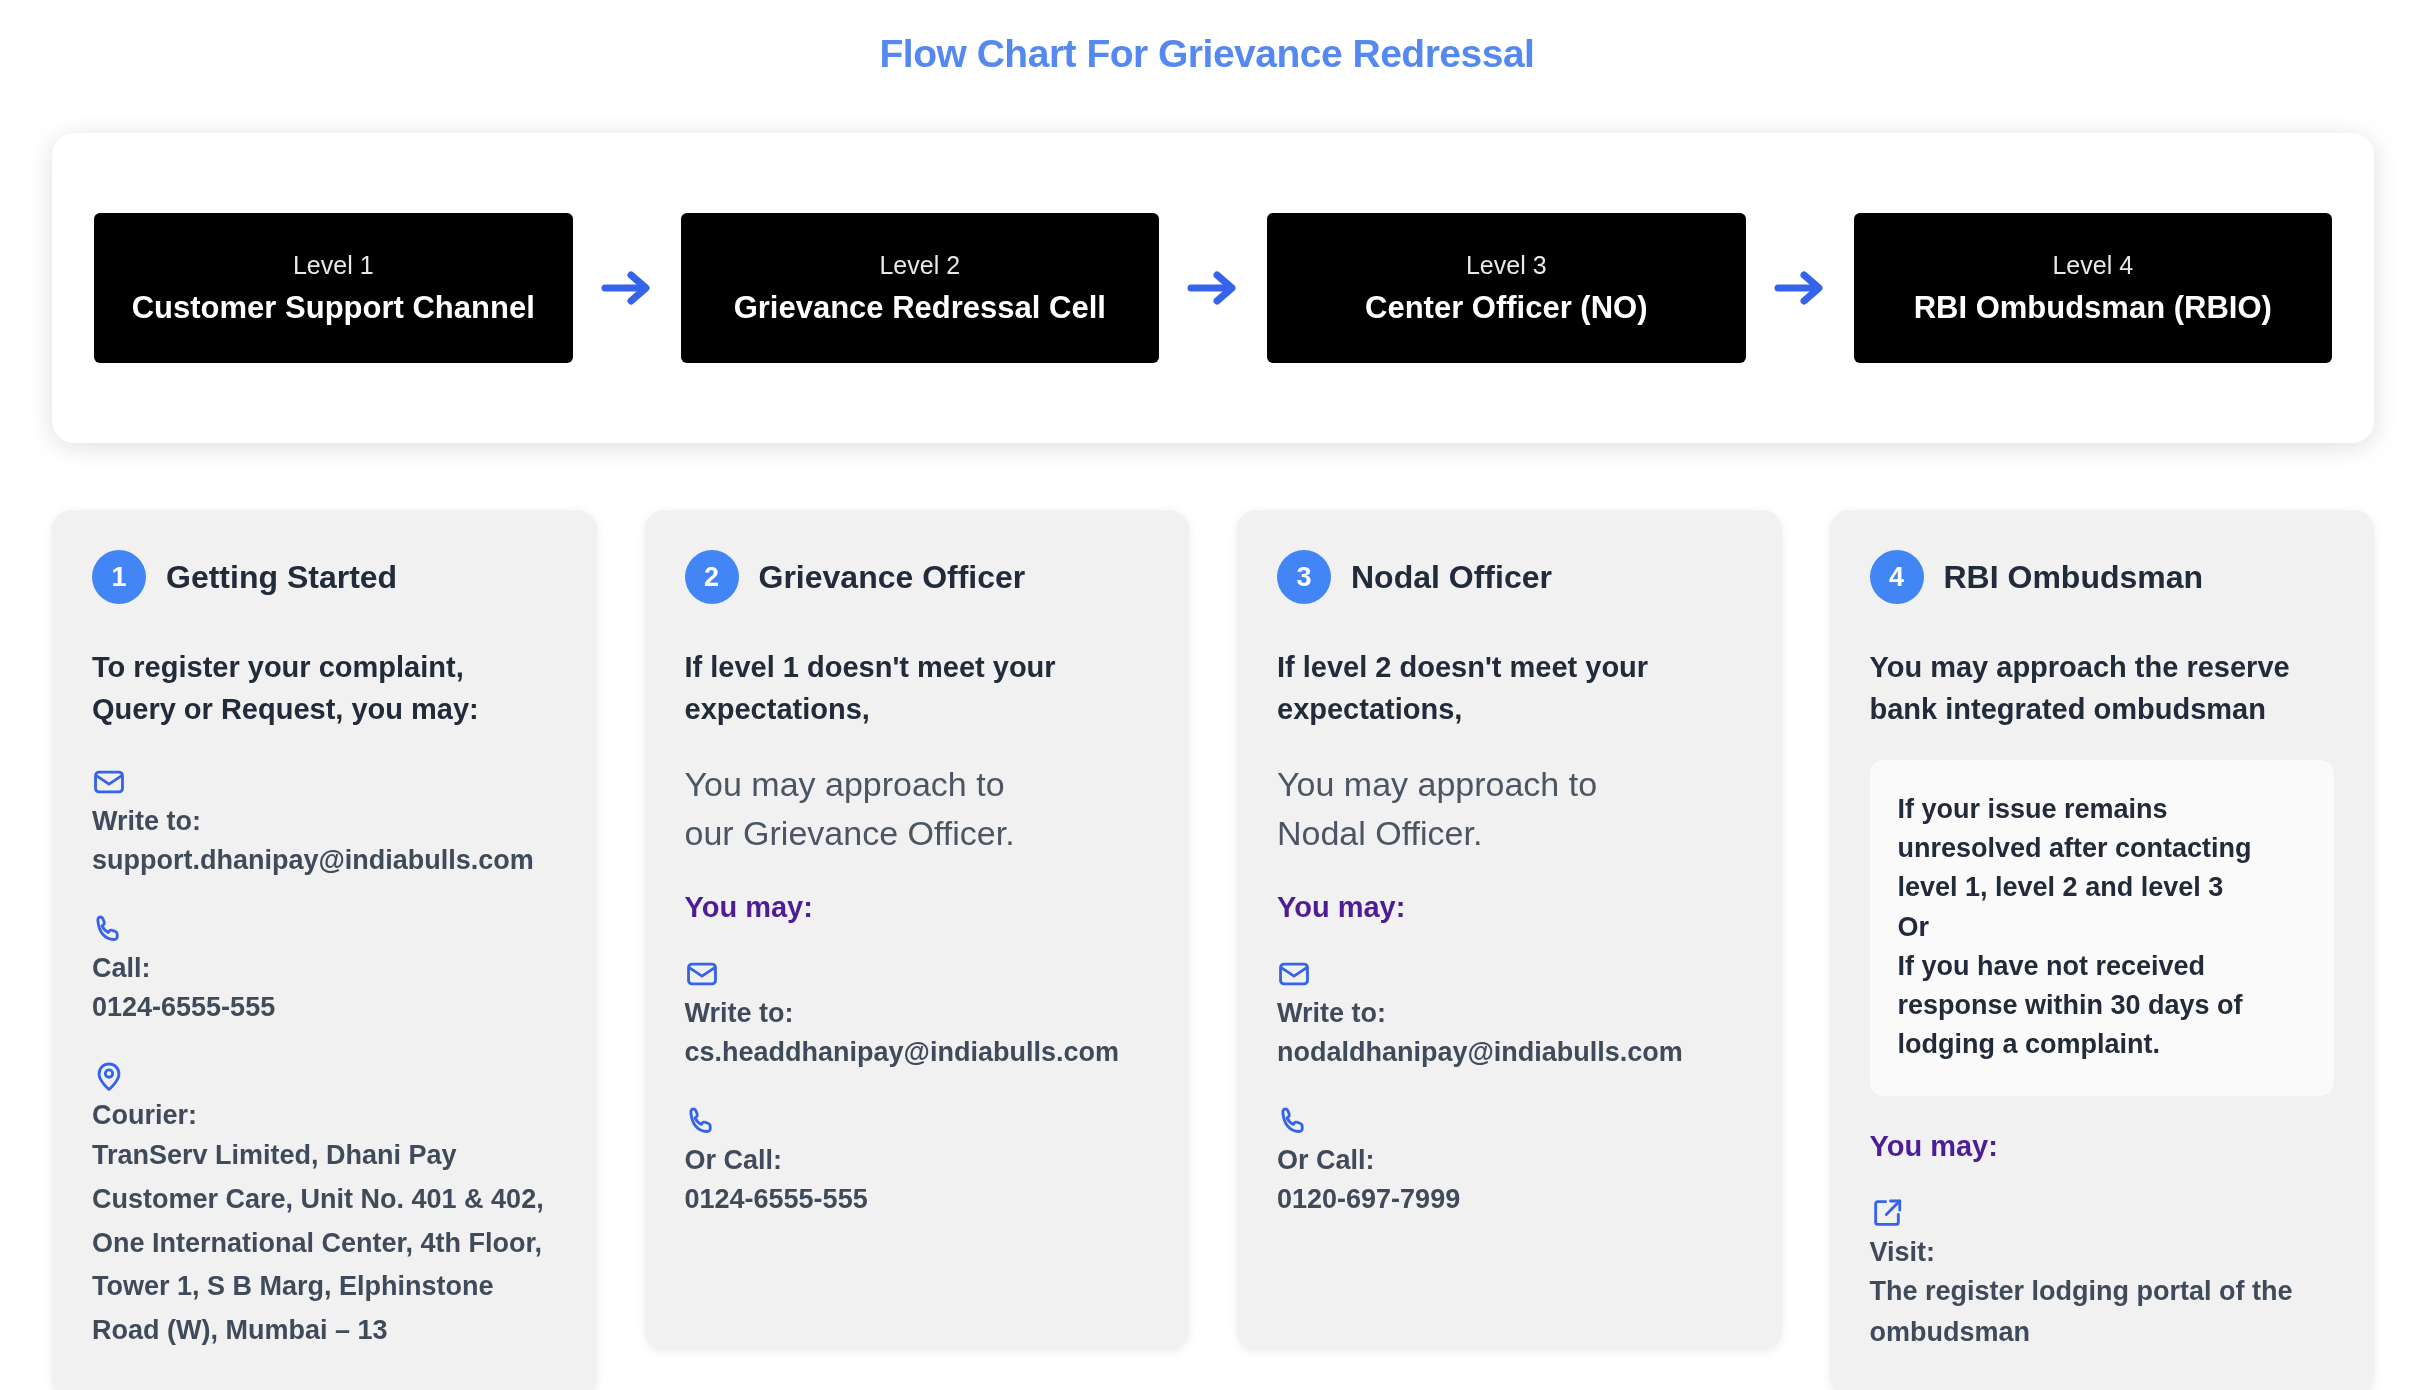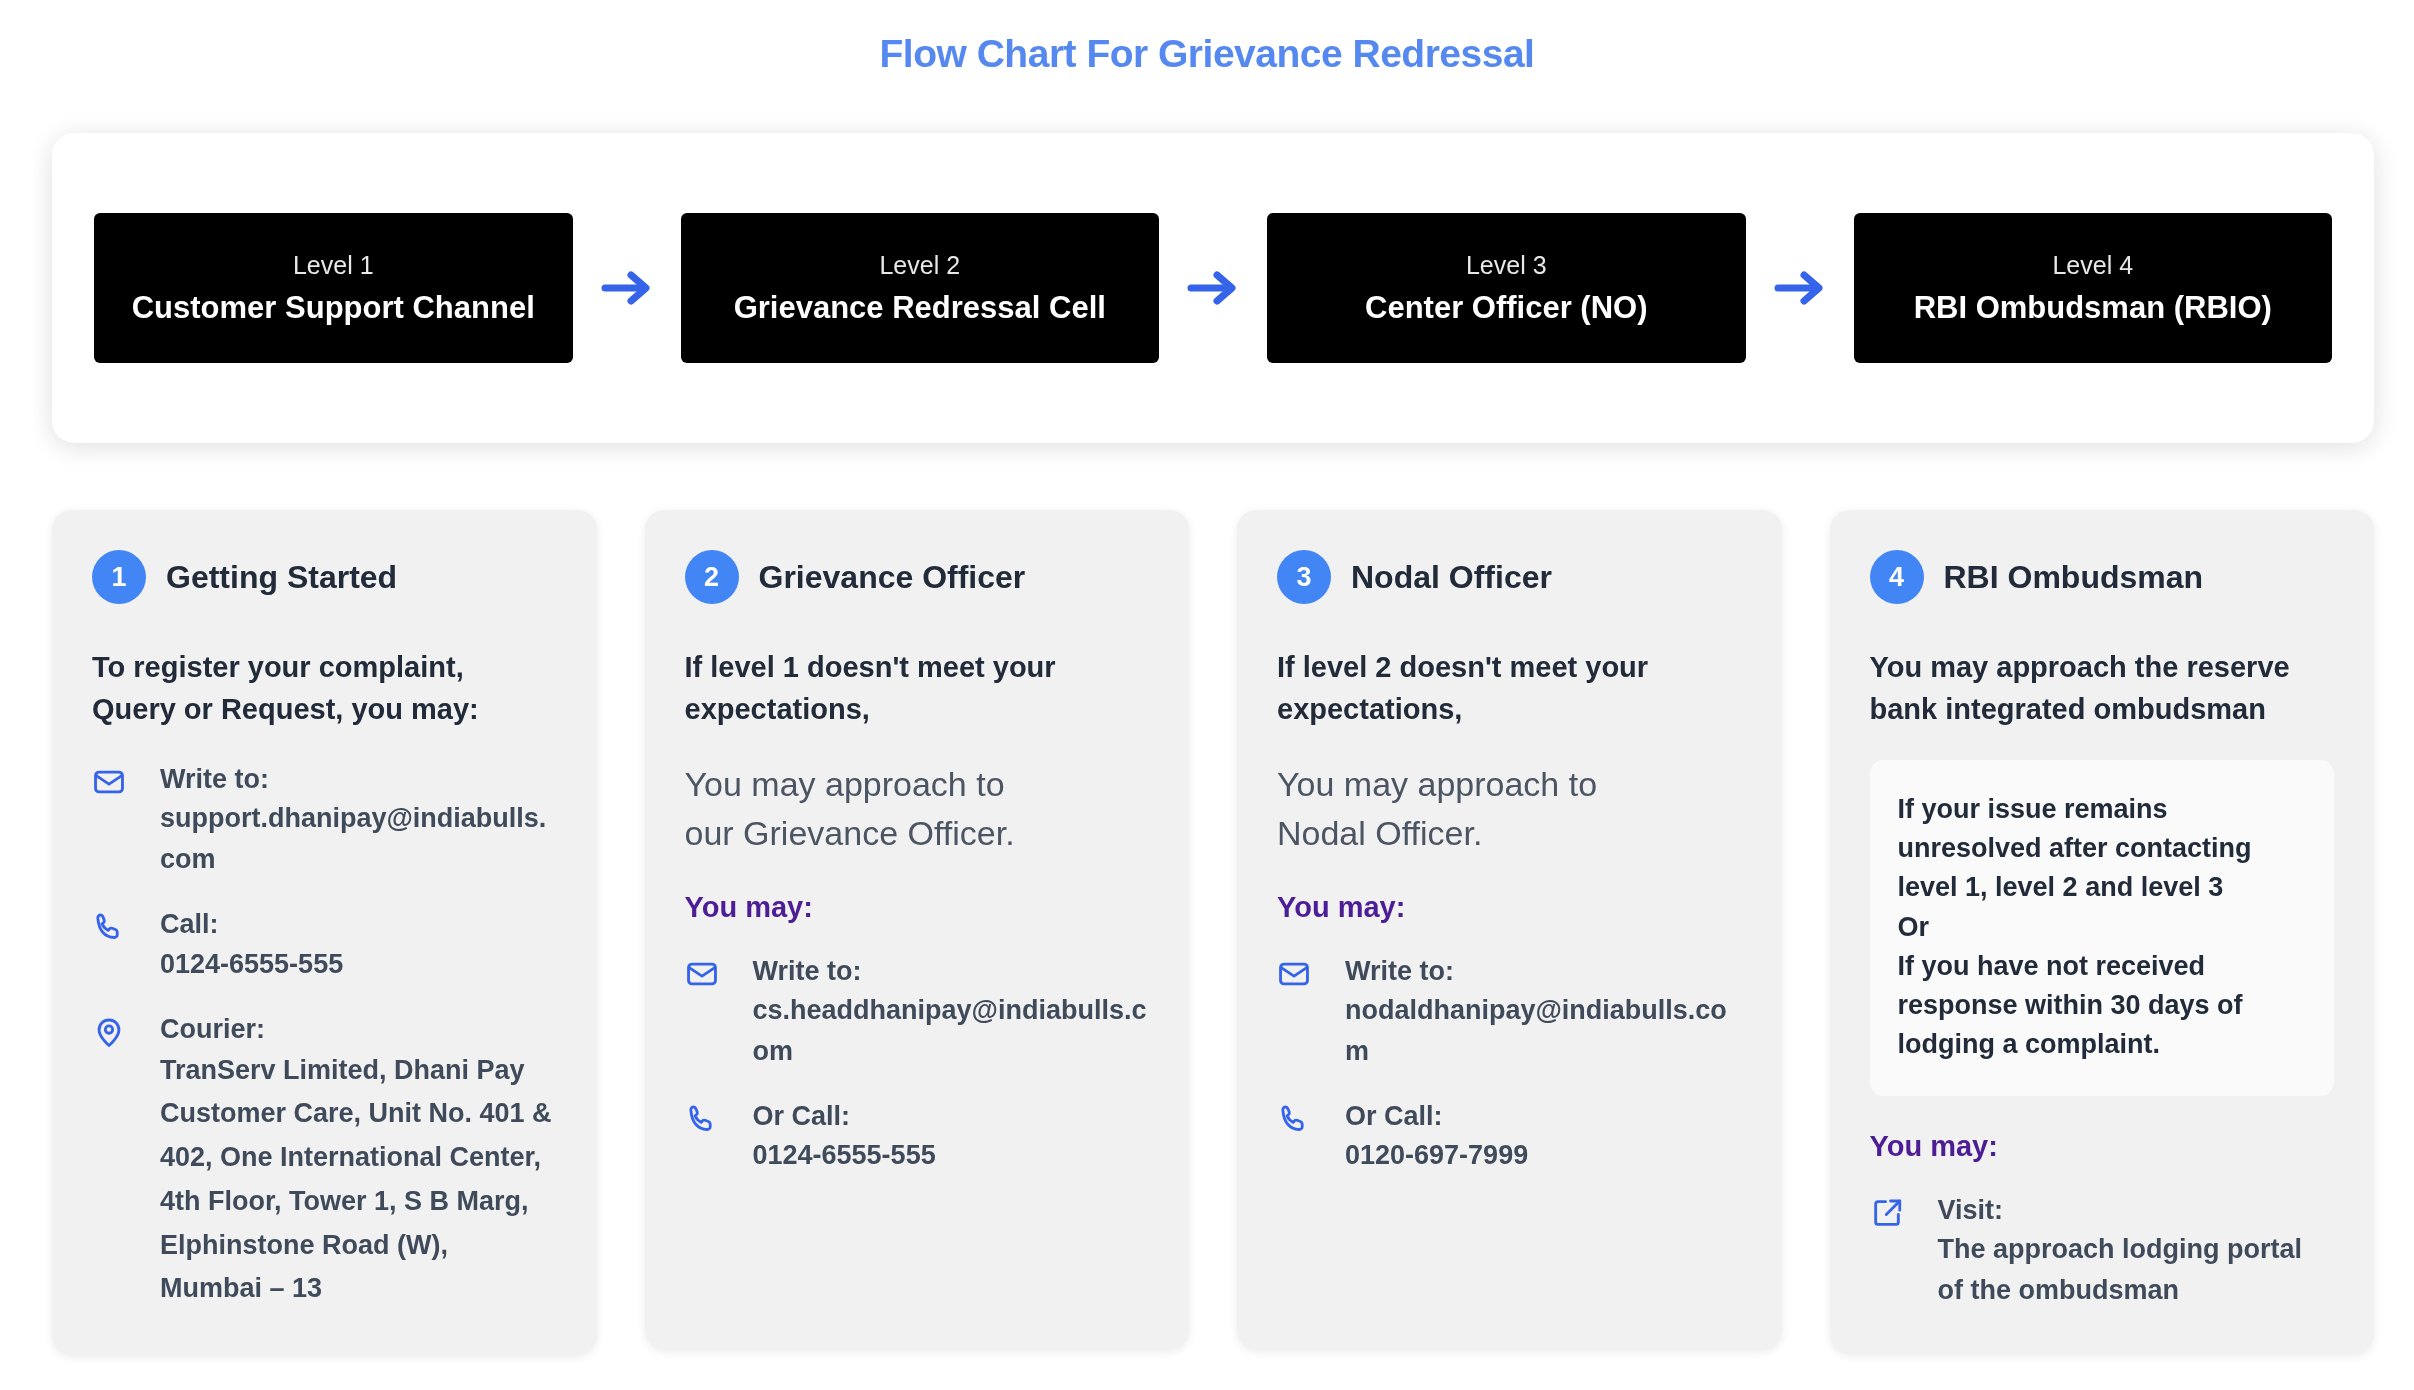--- a/index.html
+++ b/index.html
@@ -128,21 +128,21 @@
     margin-bottom: 32px;
   }
   .card-youmay {
     font-size: 29px;
     font-weight: bold;
     color: #4c1d95;
     margin-bottom: 28px;
   }
 
   .contact-list { display: flex; flex-direction: column; gap: 26px; }
-  .contact-item { display: flex; gap: 34px; align-items: flex-start; }
+  .contact-item { display: flex; gap: 3px; align-items: flex-start; flex-direction: column; }
   .contact-icon {
     flex: 0 0 34px;
     width: 34px; height: 34px;
     margin-top: 5px;
     color: #3563e9;
   }
   .contact-icon svg { display: block; width: 34px; height: 34px; }
   .contact-body { flex: 1 1 auto; min-width: 0; }
   .contact-label {
     font-size: 27px;
@@ -363,19 +363,19 @@
       <div class="contact-item">
         <span class="contact-icon">
           <svg viewBox="0 0 24 24" fill="none" stroke="currentColor" stroke-width="2" stroke-linecap="round" stroke-linejoin="round">
             <path d="M11 4H5.5A1.5 1.5 0 0 0 4 5.5v13A1.5 1.5 0 0 0 5.5 20h13a1.5 1.5 0 0 0 1.5-1.5V13"></path>
             <path d="M14.5 3.5H21V10"></path>
               <path d="M21 3.5L11.5 13"></path>
           </svg>
         </span>
         <div class="contact-body">
           <div class="contact-label">Visit:</div>
-          <div class="contact-value">The approach lodging portal of the ombudsman</div>
+          <div class="contact-value">The register lodging portal of the ombudsman</div>
         </div>
       </div>
     </div>
   </div>
 
 </div>
 
 </body></html>

